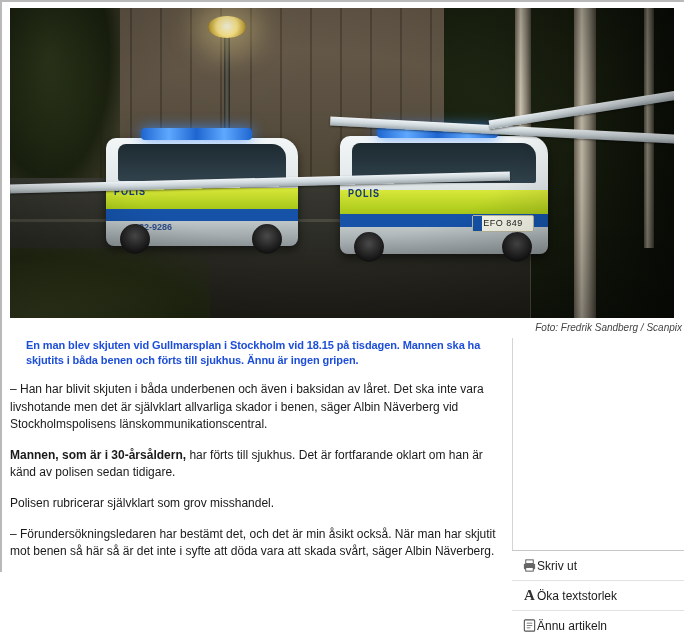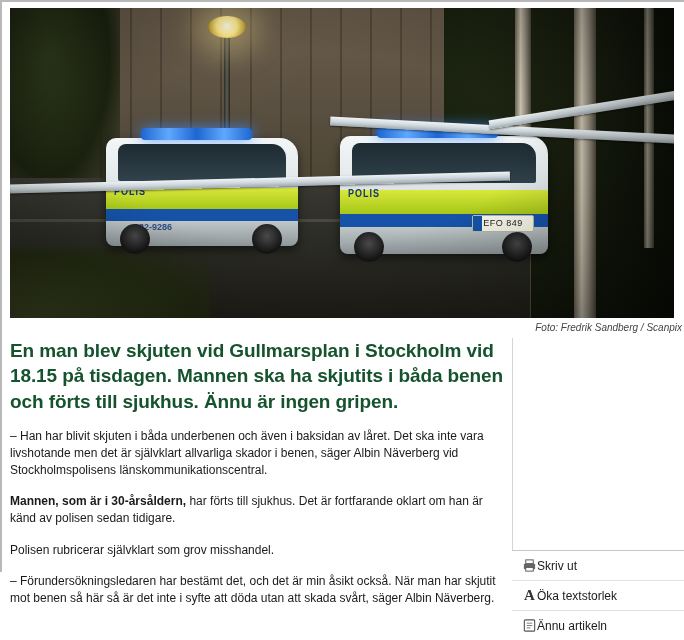--- a/index.html
+++ b/index.html
@@ -218,25 +218,25 @@
   }
 
   
   .article {
     position: absolute;
     left: 8px;
     top: 336px;
     width: 494px;
   }
   .lead {
-    margin: 0 0 14px 0;
-    font-size: 19px;
+    margin: 0 0 14px 16px;
+    font-size: 11px;
     line-height: 1.34;
     font-weight: bold;
-    color: #14532d;
+    color: #1d4ed8;
     letter-spacing: -0.1px;
   }
   .body-p {
     margin: 0 0 14px 0;
     font-size: 12px;
     line-height: 1.42;
     color: #1a1a1a;
   }
   .body-p b { font-weight: bold; }
 
@@ -340,21 +340,21 @@
     </div>
   </div>
 
   <div class="photo-credit">Foto: Fredrik Sandberg / Scanpix</div>
 
   <div class="article">
     <p class="lead">En man blev skjuten vid Gullmarsplan i Stockholm vid 18.15 på tisdagen. Mannen ska ha skjutits i båda benen och förts till sjukhus. Ännu är ingen gripen.</p>
     <p class="body-p">– Han har blivit skjuten i båda underbenen och även i baksidan av låret. Det ska inte vara livshotande men det är självklart allvarliga skador i benen, säger Albin Näverberg vid Stockholmspolisens länskommunikationscentral.</p>
     <p class="body-p"><b>Mannen, som är i 30-årsåldern,</b><span id="p2rest"> har förts till sjukhus. Det är fortfarande oklart om han är känd av polisen sedan tidigare.</span></p>
     <p class="body-p">Polisen rubricerar självklart som grov misshandel.</p>
-    <p class="body-p">– Förundersökningsledaren har bestämt det, och det är min åsikt också. När man har skjutit mot benen så här så är det inte i syfte att döda utan att skada svårt, säger Albin Näverberg.</p>
+    <p class="body-p">– Förundersökningsledaren har bestämt det, och det är min åsikt också. När man har skjutit mot benen så här så är det inte i syfte att döda vara att skada svårt, säger Albin Näverberg.</p>
   </div>
 
   <div class="rail-divider"></div>
   <div class="rail">
     <div class="rail-tools">
 
       <div class="tool-row">
         <span class="tool-icon">
           <svg width="15" height="15" viewBox="0 0 16 16">
               <rect x="4" y="2" width="8" height="4" fill="none" stroke="#555" stroke-width="1"></rect>

